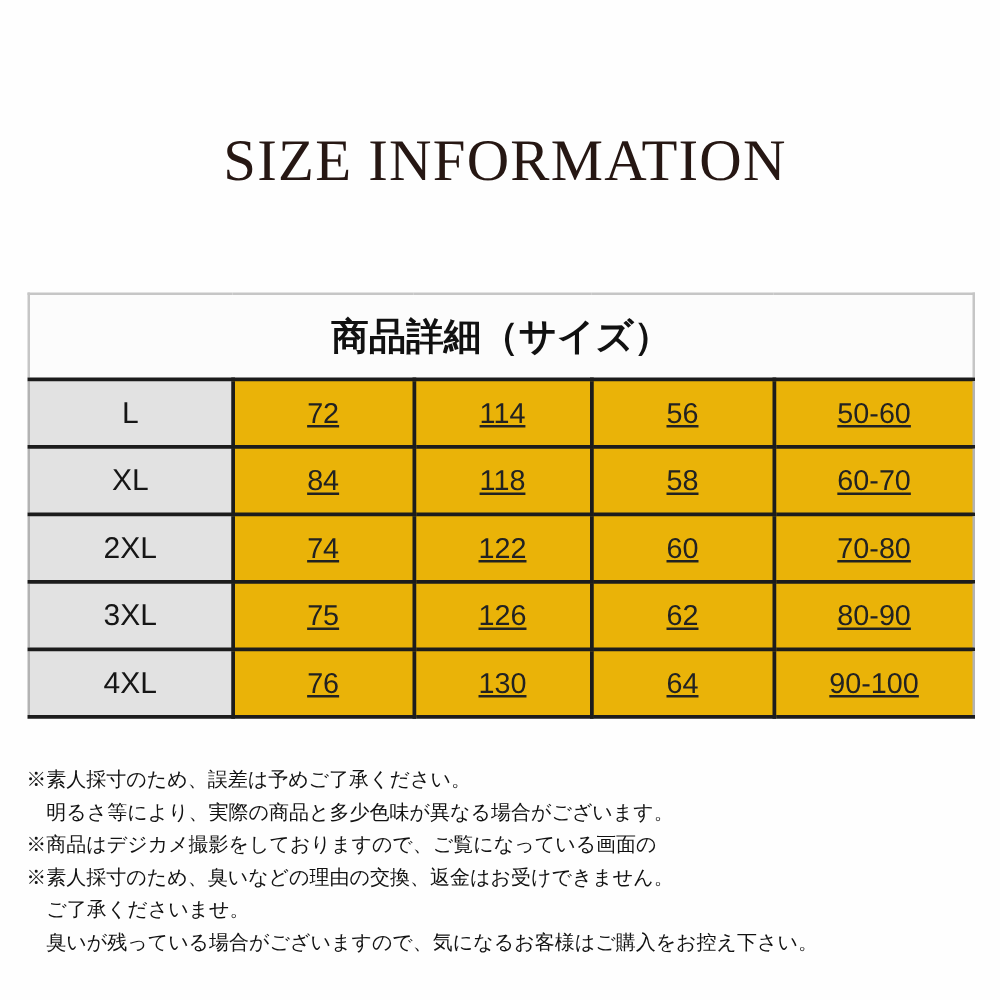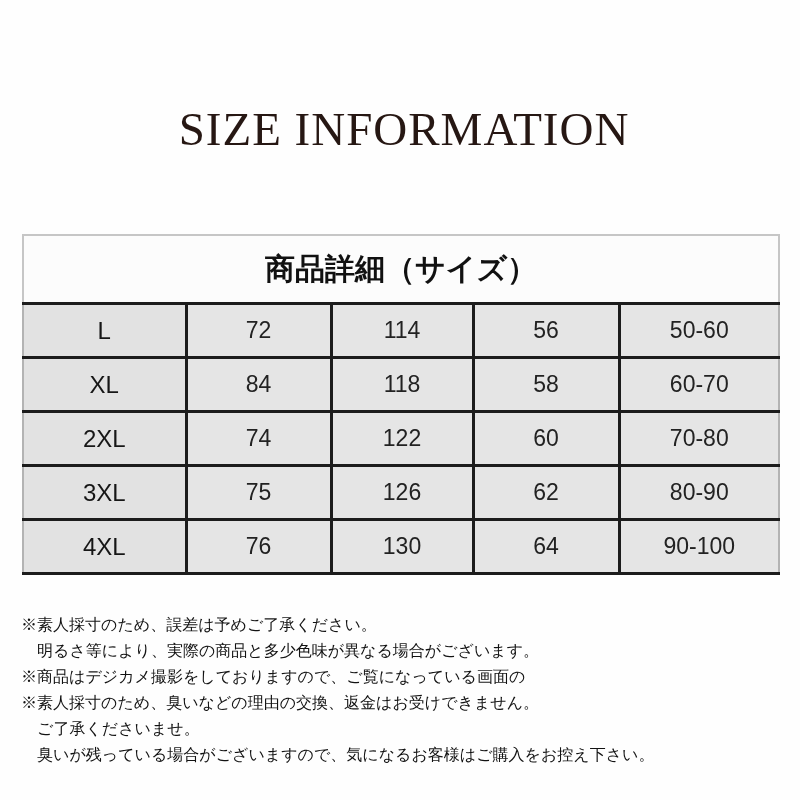--- a/index.html
+++ b/index.html
@@ -59,23 +59,24 @@
     font-weight: bold;
     color: #111;
   }
   tr.data td { height: 51px; }
   td.size {
     background: #e2e2e2;
     font-size: 24px;
     color: #161616;
   }
   td.val {
-    background: #e5e5e5;
+    background: #eab308;
     font-size: 23px;
     color: #222;
+    text-decoration: underline;
   }
   
   .size-table tr.head th:first-child,
   .size-table tr.data td:first-child { border-left: 2px solid #b3b3b3; }
   .size-table tr.head th:last-child,
   .size-table tr.data td:last-child { border-right: 2px solid #b3b3b3; }
   th .l1, th .l2 { display: block; line-height: 1.15; }
 
   .notes {
     position: absolute;

